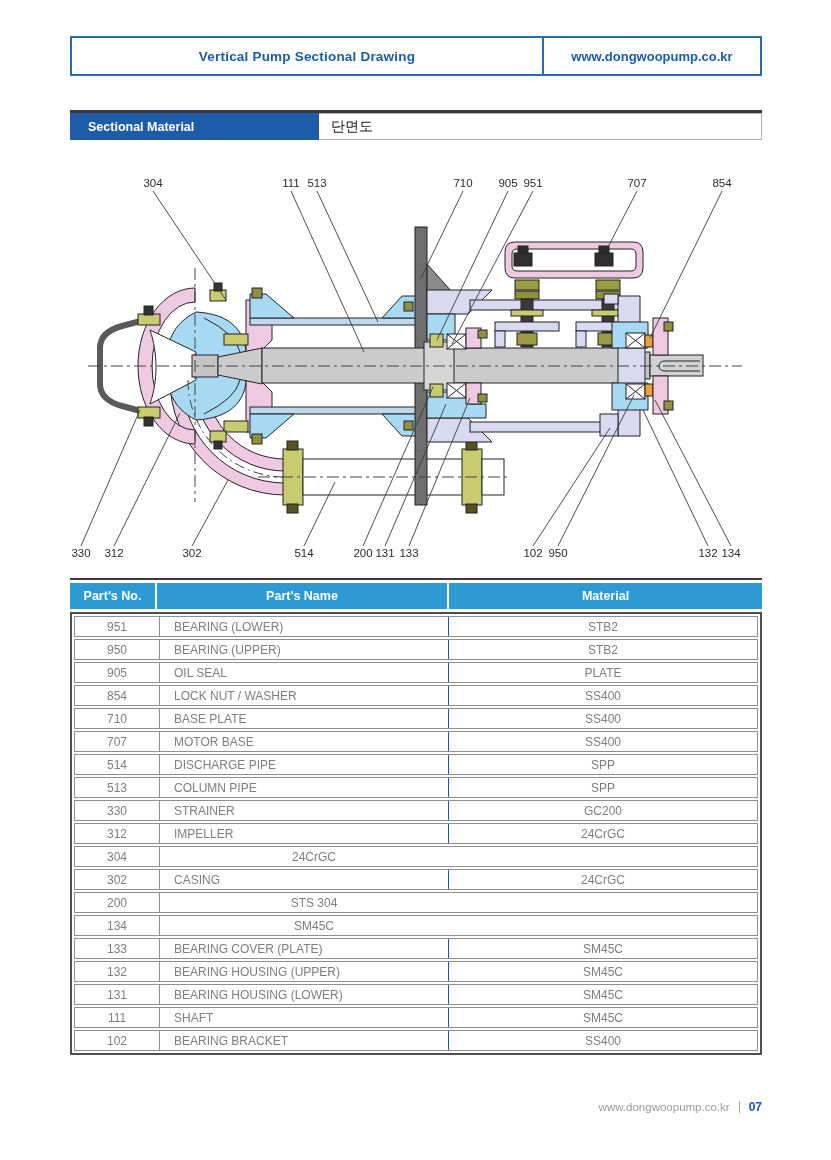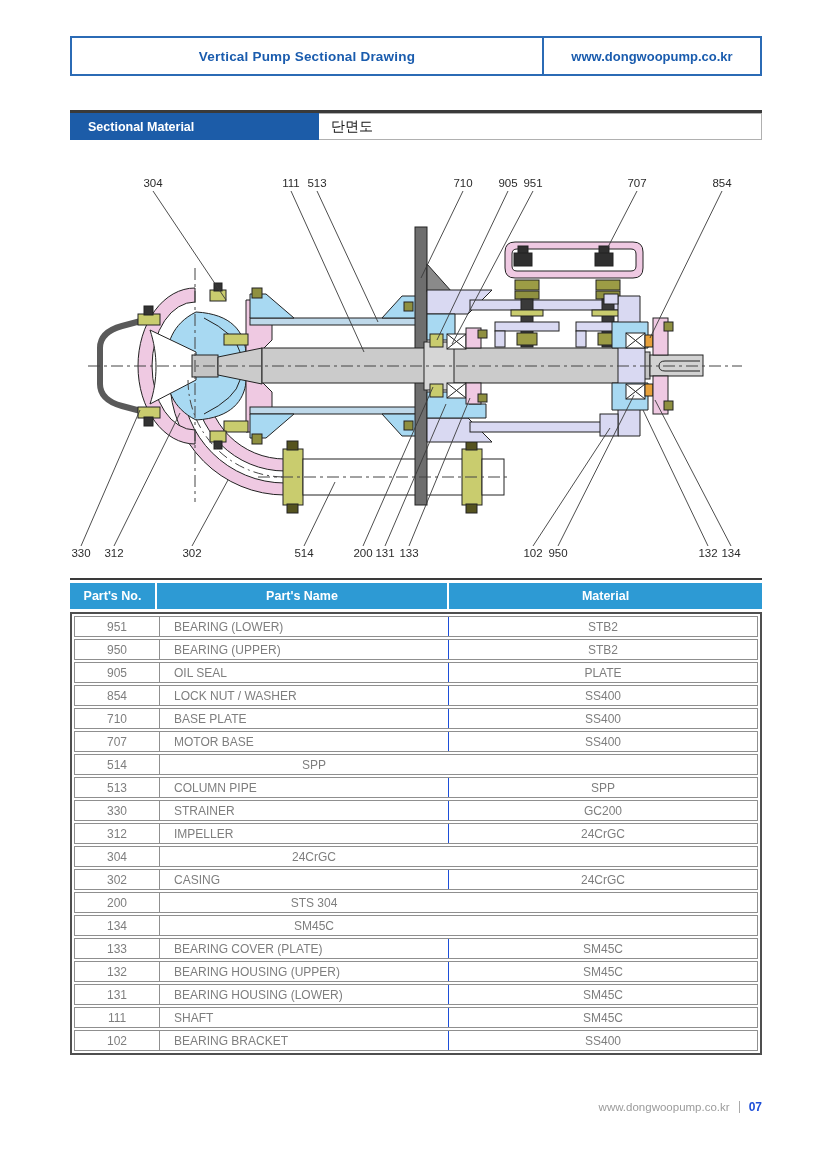--- a/index.html
+++ b/index.html
@@ -303,20 +303,21 @@
           <div class="c2">BASE PLATE</div>
           <div class="c3">SS400</div>
         </div>
         <div class="t-row">
           <div class="c1">707</div>
           <div class="c2">MOTOR BASE</div>
           <div class="c3">SS400</div>
         </div>
         <div class="t-row">
           <div class="c1">514</div>
+          <div class="c2">DISCHARGE PIPE</div>
           <div class="c3">SPP</div>
         </div>
         <div class="t-row">
           <div class="c1">513</div>
           <div class="c2">COLUMN PIPE</div>
           <div class="c3">SPP</div>
         </div>
         <div class="t-row">
           <div class="c1">330</div>
           <div class="c2">STRAINER</div>

